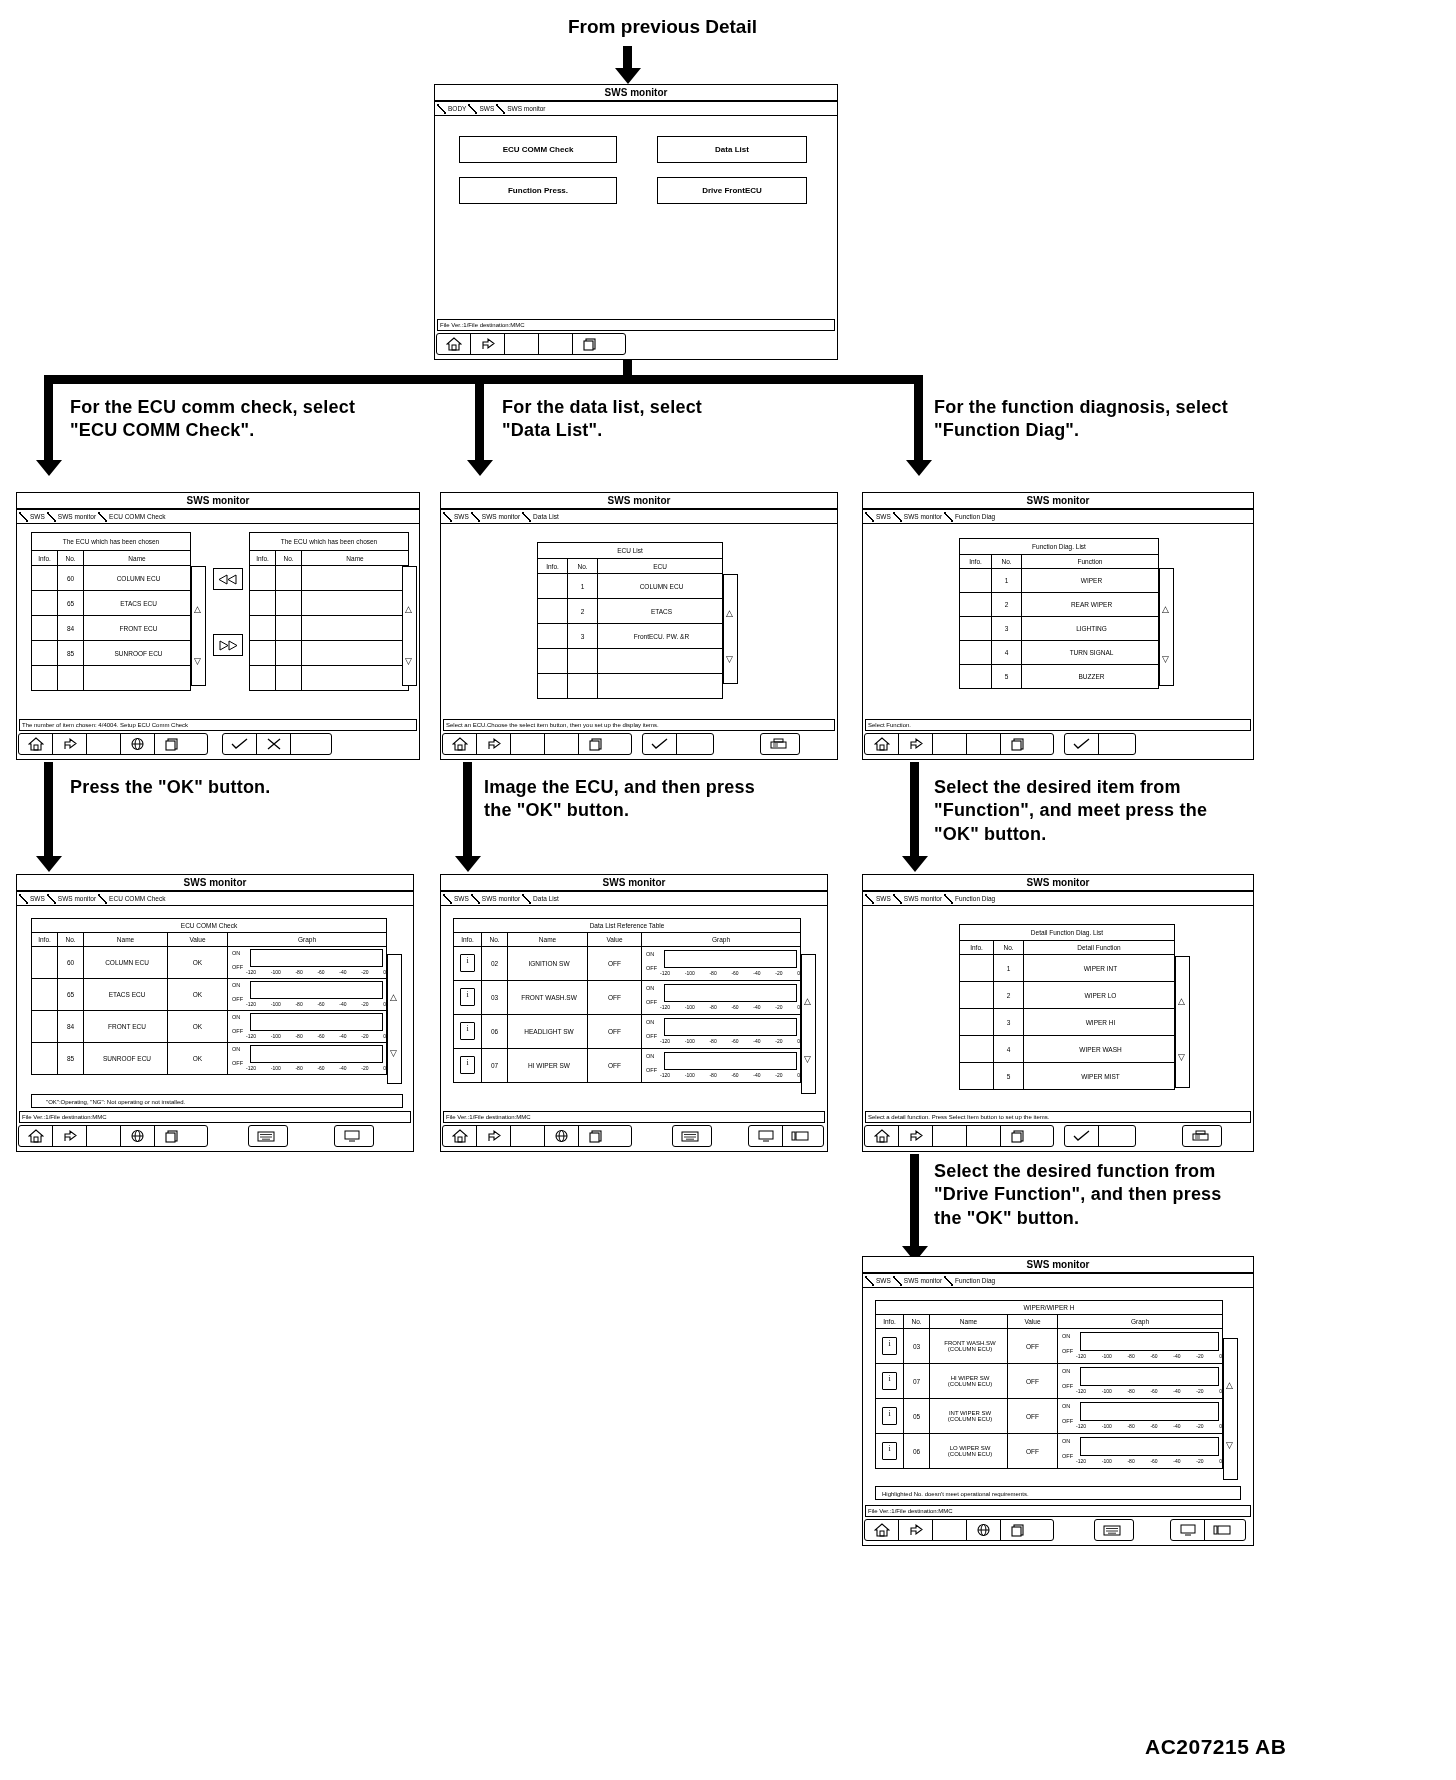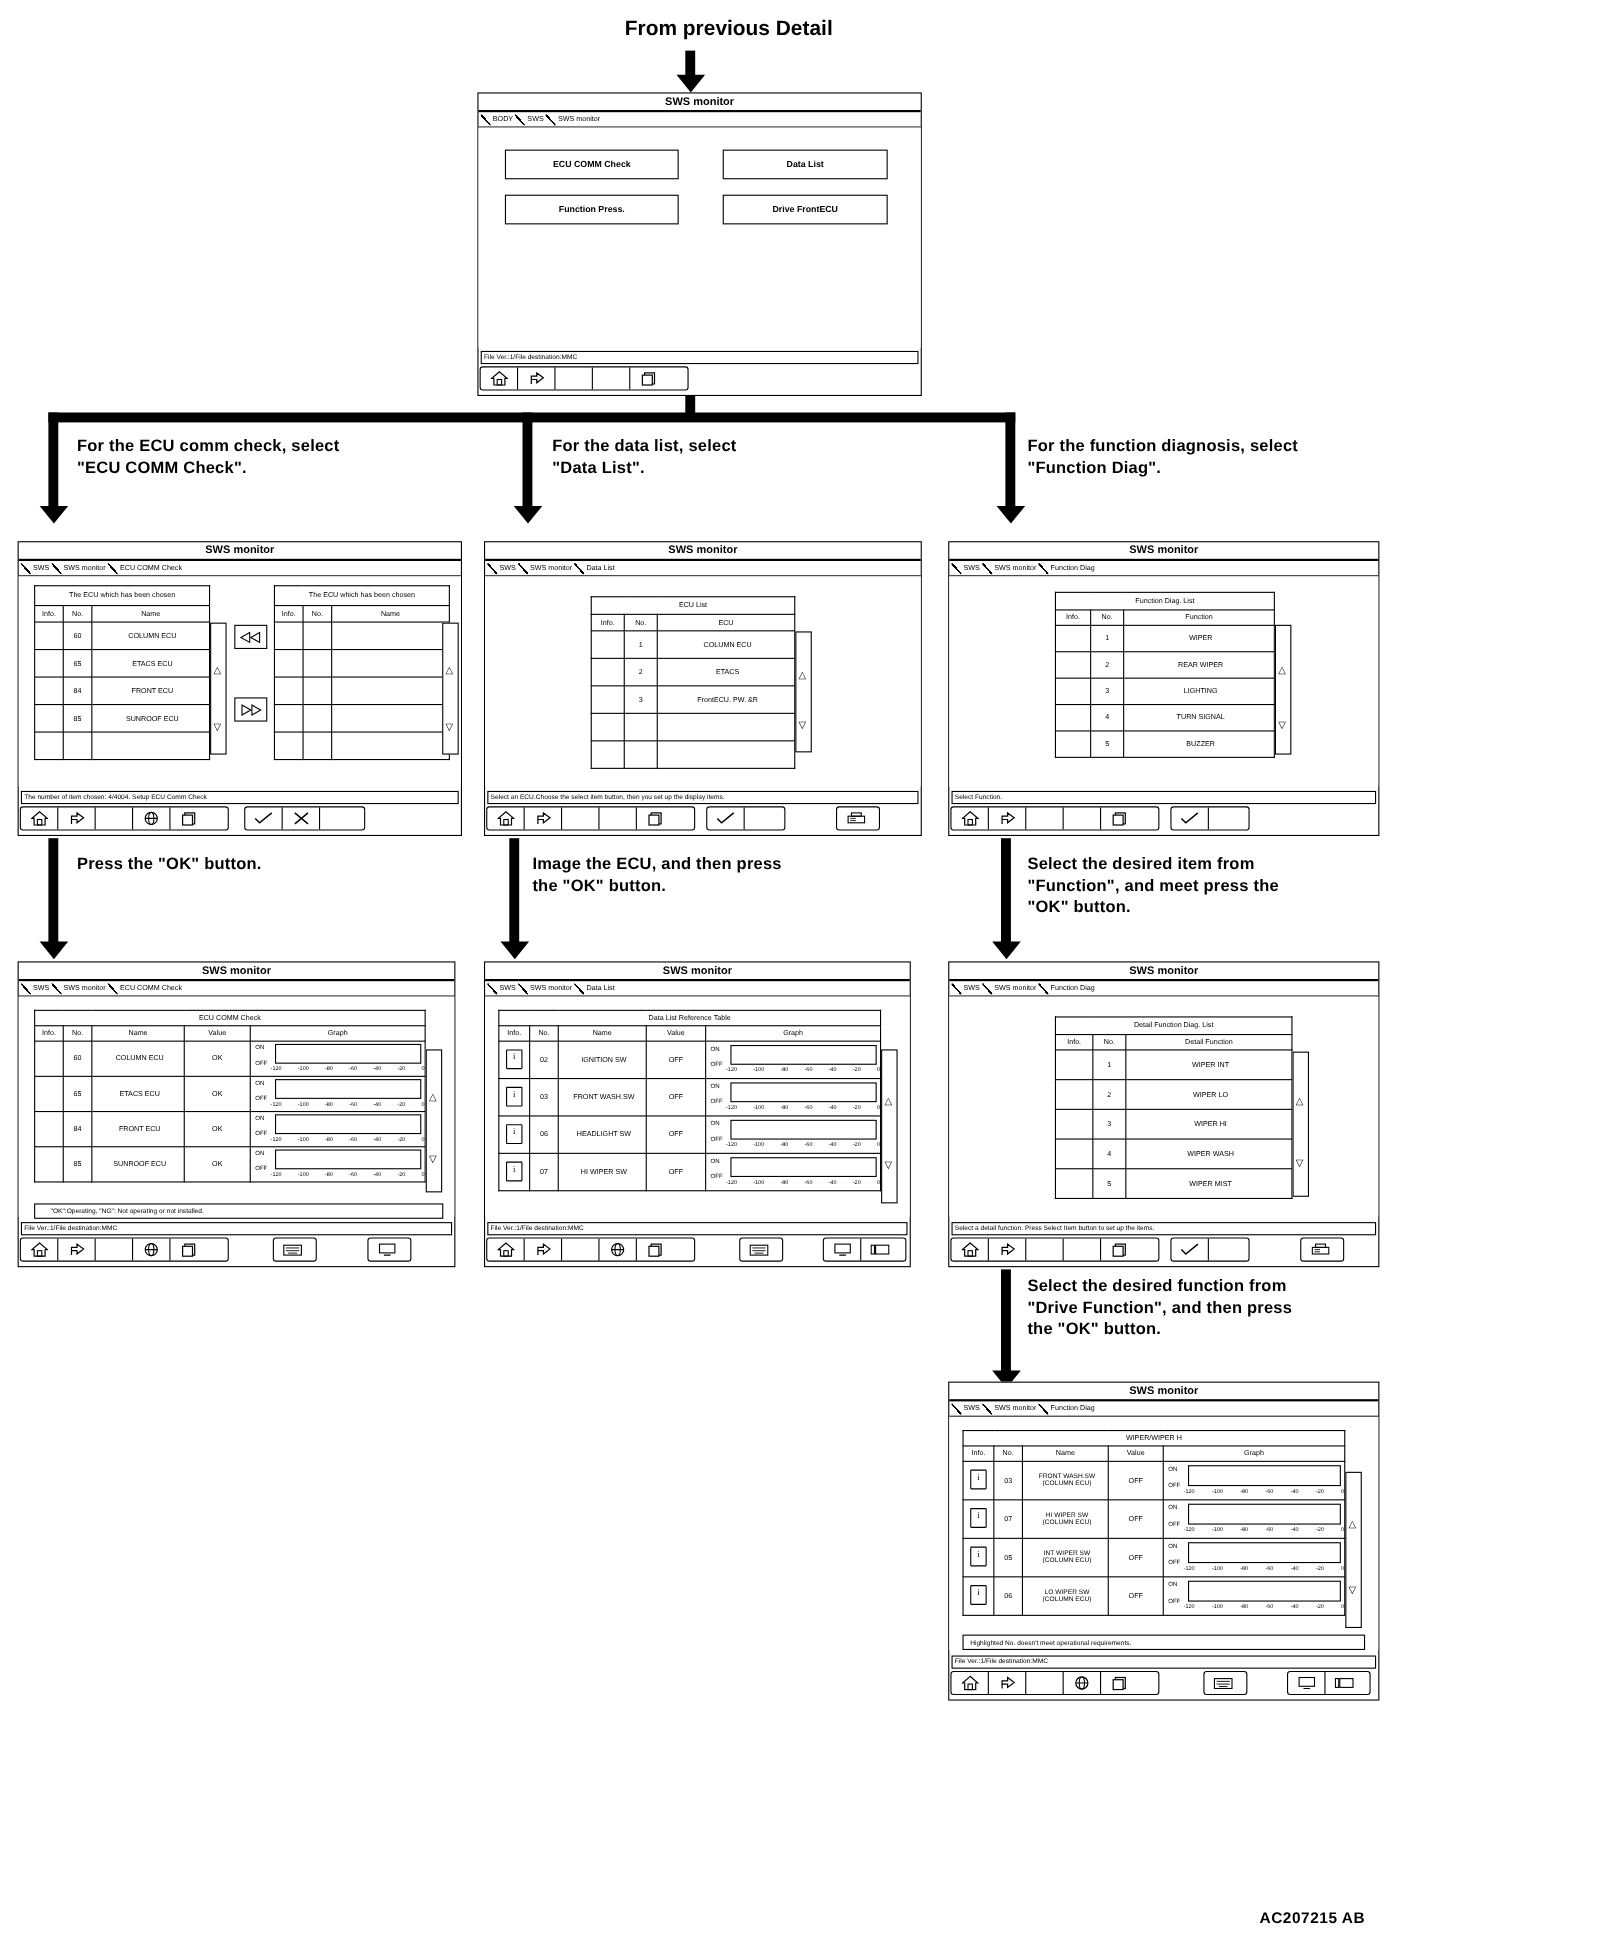--- a/index.html
+++ b/index.html
@@ -1,21 +1,21 @@
 <!DOCTYPE html>
 <html><head>
 <meta charset="utf-8">
 <style>
   html,body{margin:0;padding:0;background:#fff;}
   body{width:1456px;height:1780px;position:relative;
        font-family:"Liberation Sans",sans-serif;color:#000;}
   .abs{position:absolute;}
 
   
-  .flowtext{font-size:15px;font-weight:bold;line-height:1.3;letter-spacing:.2px;}
+  .flowtext{font-size:18px;font-weight:bold;line-height:1.3;letter-spacing:.2px;}
   .topcap{font-size:19px;font-weight:bold;}
 
   
   .vline{position:absolute;background:#000;width:9px;}
   .hline{position:absolute;background:#000;height:9px;}
   .arrowhead{position:absolute;width:0;height:0;border-left:13px solid transparent;
              border-right:13px solid transparent;border-top:16px solid #000;}
 
   
   .win{position:absolute;border:1px solid #000;background:#fff;box-sizing:border-box;}
@@ -52,21 +52,21 @@
 
   
   .gbox{position:relative;border:1px solid #000;box-sizing:border-box;height:20px;}
   .onoff{position:absolute;font-size:5.5px;}
   .ticks{position:absolute;display:flex;font-size:5px;}
   .ticks span{display:inline-block;text-align:center;}
   .infoicon{width:13px;height:16px;border:1px solid #000;display:inline-block;
      position:relative;border-radius:1px;}
   .infoicon:after{content:"i";position:absolute;left:0;right:0;top:1px;text-align:center;
      font-size:8px;font-family:"Liberation Serif",serif;}
-  .code{position:absolute;font-size:14px;font-weight:bold;letter-spacing:.5px;}
+  .code{position:absolute;font-size:21px;font-weight:bold;letter-spacing:.5px;}
 </style>
 </head>
 <body>
 
 <div class="abs topcap" style="left:568px;top:16px;">From previous Detail</div>
 <div class="vline" style="left:623px;top:46px;height:24px;"></div>
 <div class="arrowhead" style="left:615px;top:68px;"></div>
 
 <div class="win" id="w-menu" style="left:434px;top:84px;width:404px;height:276px;">
   <div class="win-title">SWS monitor</div>

